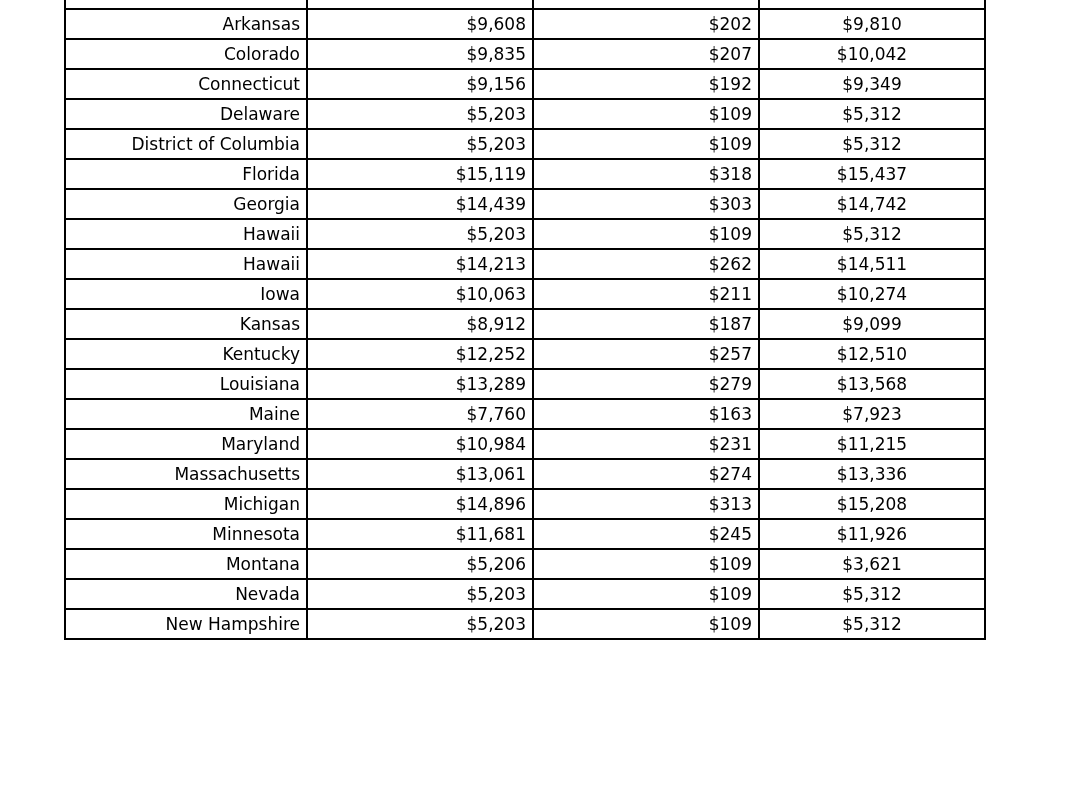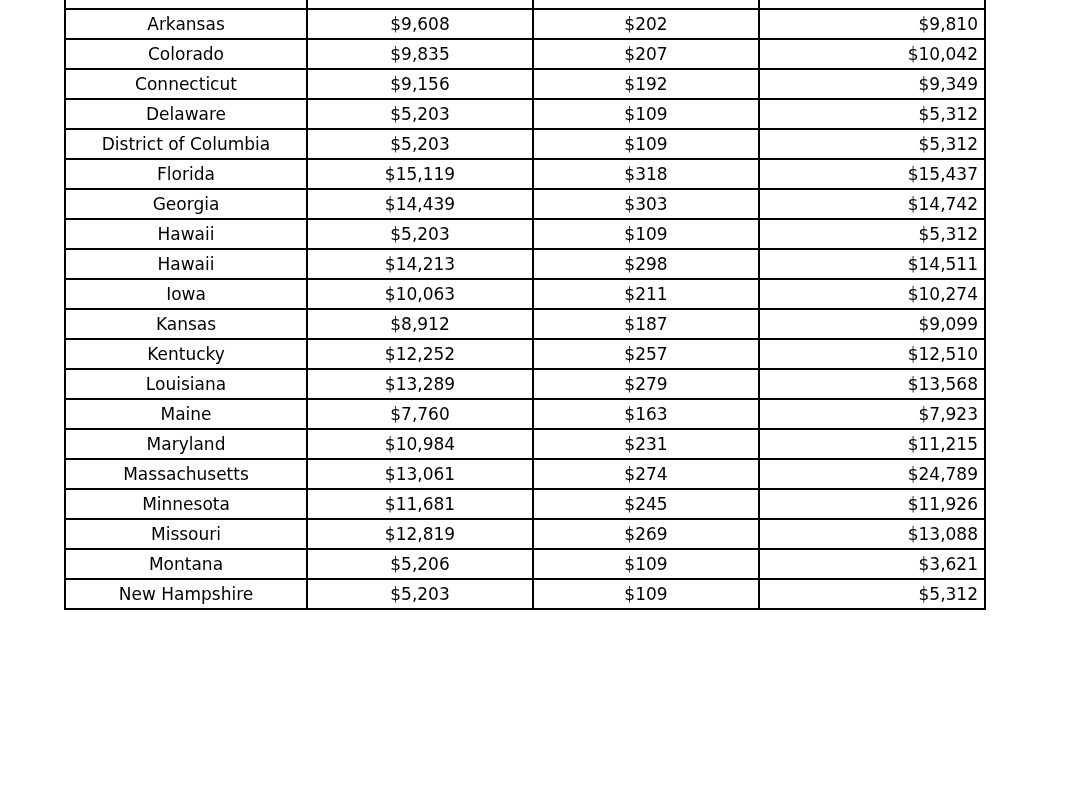--- a/index.html
+++ b/index.html
@@ -32,30 +32,30 @@
     padding: 0 6px;
     font-size: 17px;
     line-height: 24px;
     color: #000000;
     white-space: nowrap;
     overflow: hidden;
     font-family: "DejaVu Sans", sans-serif;
   }
   td.c-state {
     width: 228px;
-    text-align: center;
+    text-align: right;
   }
   td.c-num {
     width: 212px;
-    text-align: center;
+    text-align: right;
     margin-top: 46px;
   }
   td.c-num-wide {
     width: 212px;
-    text-align: right;
+    text-align: center;
   }
   
   .clip-top td {
     height: 10px;
   }
 </style>
 </head>
 <body>
 
 <div class="page">
@@ -111,21 +111,21 @@
       </tr>
       <tr>
         <td class="c-state">Hawaii</td>
         <td class="c-num">$5,203</td>
         <td class="c-num">$109</td>
         <td class="c-num-wide">$5,312</td>
       </tr>
       <tr>
         <td class="c-state">Hawaii</td>
         <td class="c-num">$14,213</td>
-        <td class="c-num">$298</td>
+        <td class="c-num">$262</td>
         <td class="c-num-wide">$14,511</td>
       </tr>
       <tr>
         <td class="c-state">Iowa</td>
         <td class="c-num">$10,063</td>
         <td class="c-num">$211</td>
         <td class="c-num-wide">$10,274</td>
       </tr>
       <tr>
         <td class="c-state">Kansas</td>
@@ -154,39 +154,45 @@
       <tr>
         <td class="c-state">Maryland</td>
         <td class="c-num">$10,984</td>
         <td class="c-num">$231</td>
         <td class="c-num-wide">$11,215</td>
       </tr>
       <tr>
         <td class="c-state">Massachusetts</td>
         <td class="c-num">$13,061</td>
         <td class="c-num">$274</td>
-        <td class="c-num-wide">$24,789</td>
+        <td class="c-num-wide">$13,336</td>
+      </tr>
+      <tr>
+        <td class="c-state">Michigan</td>
+        <td class="c-num">$14,896</td>
+        <td class="c-num">$313</td>
+        <td class="c-num-wide">$15,208</td>
       </tr>
       <tr>
         <td class="c-state">Minnesota</td>
         <td class="c-num">$11,681</td>
         <td class="c-num">$245</td>
         <td class="c-num-wide">$11,926</td>
       </tr>
       <tr>
-        <td class="c-state">Missouri</td>
-        <td class="c-num">$12,819</td>
-        <td class="c-num">$269</td>
-        <td class="c-num-wide">$13,088</td>
-      </tr>
-      <tr>
         <td class="c-state">Montana</td>
         <td class="c-num">$5,206</td>
         <td class="c-num">$109</td>
         <td class="c-num-wide">$3,621</td>
+      </tr>
+      <tr>
+        <td class="c-state">Nevada</td>
+        <td class="c-num">$5,203</td>
+        <td class="c-num">$109</td>
+        <td class="c-num-wide">$5,312</td>
       </tr>
       <tr>
         <td class="c-state">New Hampshire</td>
         <td class="c-num">$5,203</td>
         <td class="c-num">$109</td>
         <td class="c-num-wide">$5,312</td>
       </tr>
 
     </tbody>
   </table>

